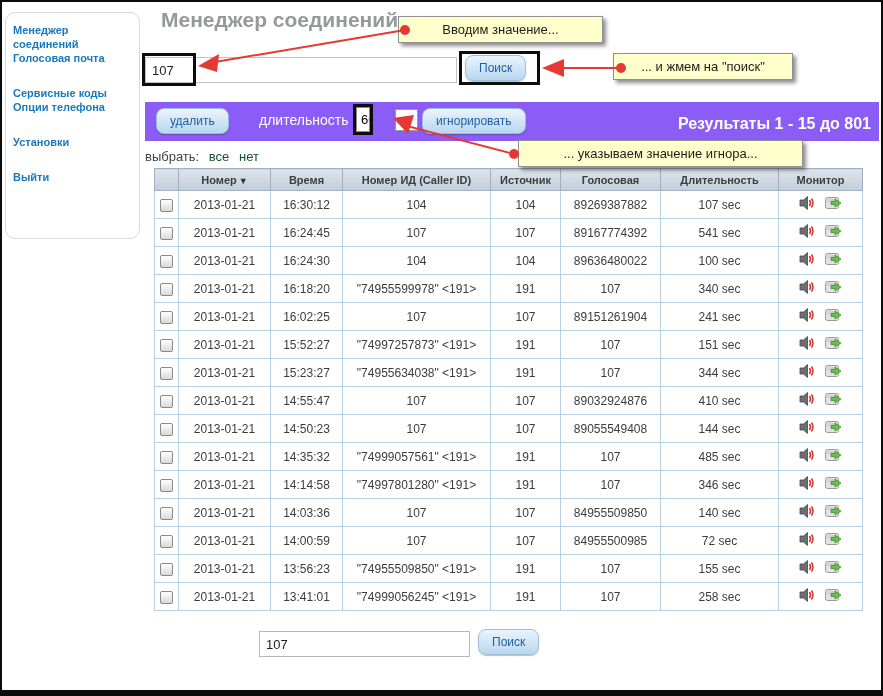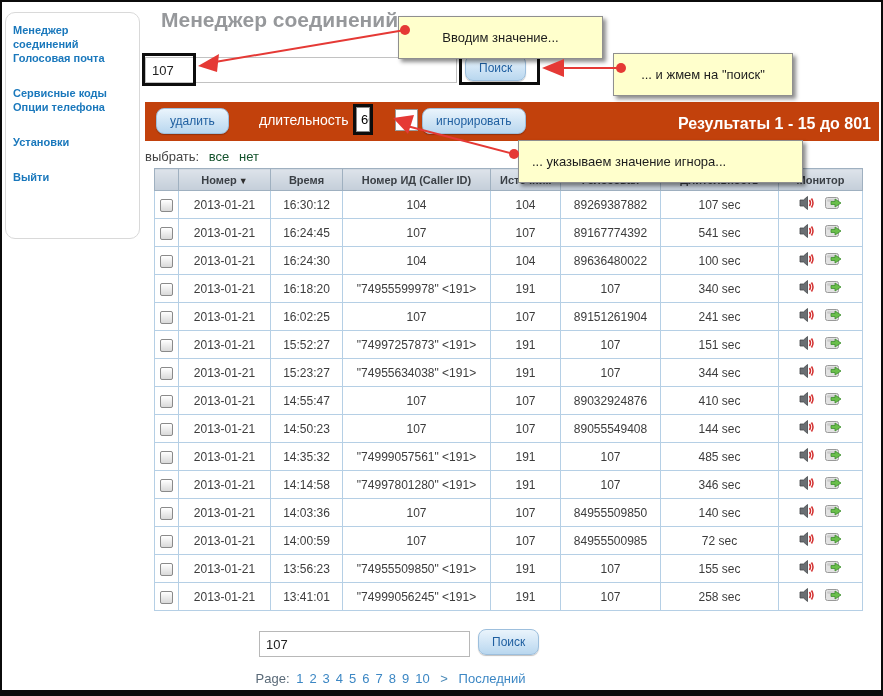--- a/index.html
+++ b/index.html
@@ -23,30 +23,30 @@
   .btn { display:inline-block; background:linear-gradient(#eaf4fc,#b9d7ef); border:1px solid #9dbfdd;
          border-radius:8px; color:#1f5fa0; font-weight:normal; font-size:12px; padding:5px 13px;
          cursor:pointer; font-family:inherit; box-shadow:0 1px 1px rgba(0,0,0,.25); }
   .btn-search-top { position:absolute; left:463px; top:53px; }
   .hl-rect { position:absolute; border:3px solid #0d0d0d; background:transparent; pointer-events:none; }
   #hl-input { left:140px; top:51px; width:54px; height:33px; }
   #hl-button { left:457px; top:49px; width:81px; height:34px; }
 
   
   .callout { position:absolute; background:#ffffcc; border:1px solid #8f8f8f; color:#1d1d1d;
-             font-size:13px; padding:13px 13px; white-space:nowrap;
+             font-size:13px; padding:5px 13px; white-space:nowrap;
              box-shadow:3px 3px 4px rgba(0,0,0,.45); z-index:40; }
   #callout-1 { left:396px; top:14px; width:205px; text-align:center; }
   #callout-2 { left:611px; top:51px; width:180px; text-align:center; }
-  #callout-3 { left:516px; top:138px; width:285px; }
+  #callout-3 { left:516px; top:138px; width:285px; text-align:center; }
 
   .arrows { position:absolute; left:0; top:0; z-index:45; pointer-events:none; }
 
   
-  .toolbar { position:absolute; left:143px; top:100px; width:734px; height:39px; background:#c2410c; }
+  .toolbar { position:absolute; left:143px; top:100px; width:734px; height:39px; background:#8b5cf6; }
   .btn-delete { position:absolute; left:11px; top:6px; }
   .lbl-duration { position:absolute; left:114px; top:10px; color:#fff; font-size:14px; }
   .hl-wrap { position:absolute; left:208px; top:2px; border:3px solid #0d0d0d; background:#fff; }
   .mini-input { width:14px; height:25px; border:1px solid #888; font-size:13px; padding-left:4px; display:block; }
   .mini-box { position:absolute; left:250px; top:7px; width:23px; height:22px; background:#fff; border:1px solid #999; }
   .btn-ignore { position:absolute; left:277px; top:6px; }
   .results { position:absolute; right:8px; top:13px; color:#fff; font-weight:bold; font-size:16px; }
 
   
   .select-row { position:absolute; left:143px; top:147px; font-size:13px; color:#444; }
@@ -483,20 +483,14 @@
                 <polygon points="6,6.5 10,6.5 10,4 16,8 10,12 10,9.5 6,9.5" fill="#6abf4b" stroke="#3e8e2f" stroke-width="0.8"></polygon>
               </svg></span>
       </td>
     </tr>
   </tbody>
   </table>
 
   <input class="search-bottom" value="107" style="">
   <button class="btn btn-search-bottom">Поиск</button>
 
-  <div class="pagination">
-    <span>Page:</span>
-    <span id="page-links"><a>1</a><a>2</a><a>3</a><a>4</a><a>5</a><a>6</a><a>7</a><a>8</a><a>9</a><a>10</a></span>
-    <span class="pg-sep">&gt;</span>
-    <a>Последний</a>
-  </div>
 
 </div>
 
 </body></html>

